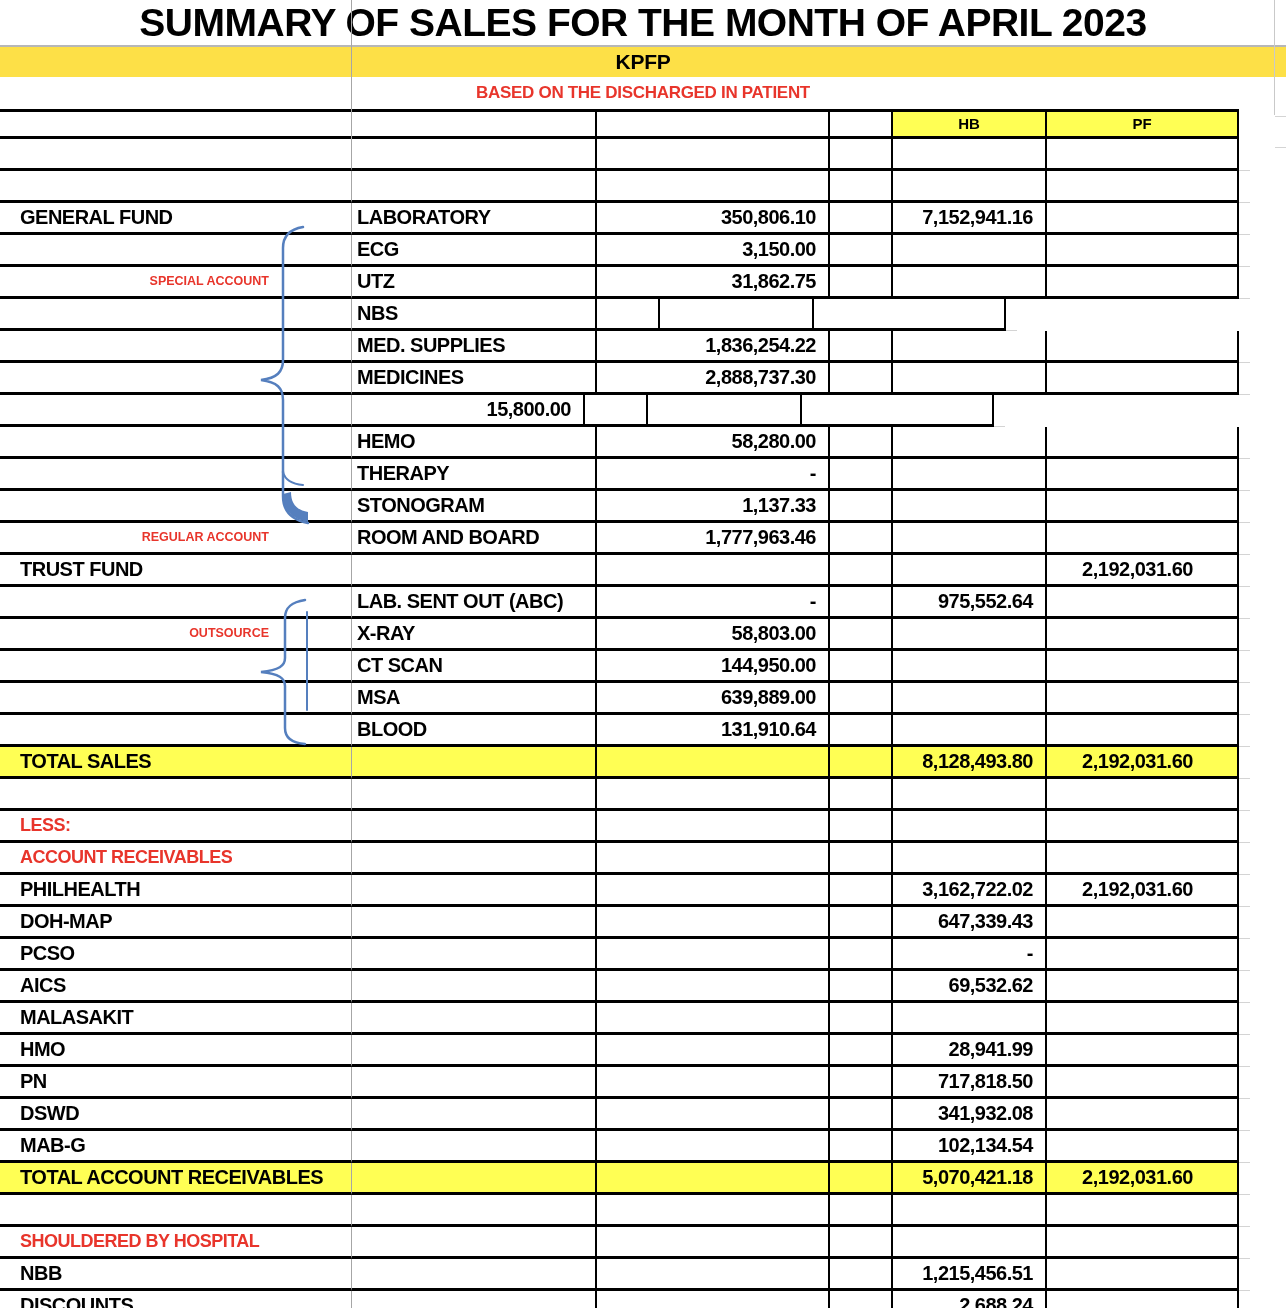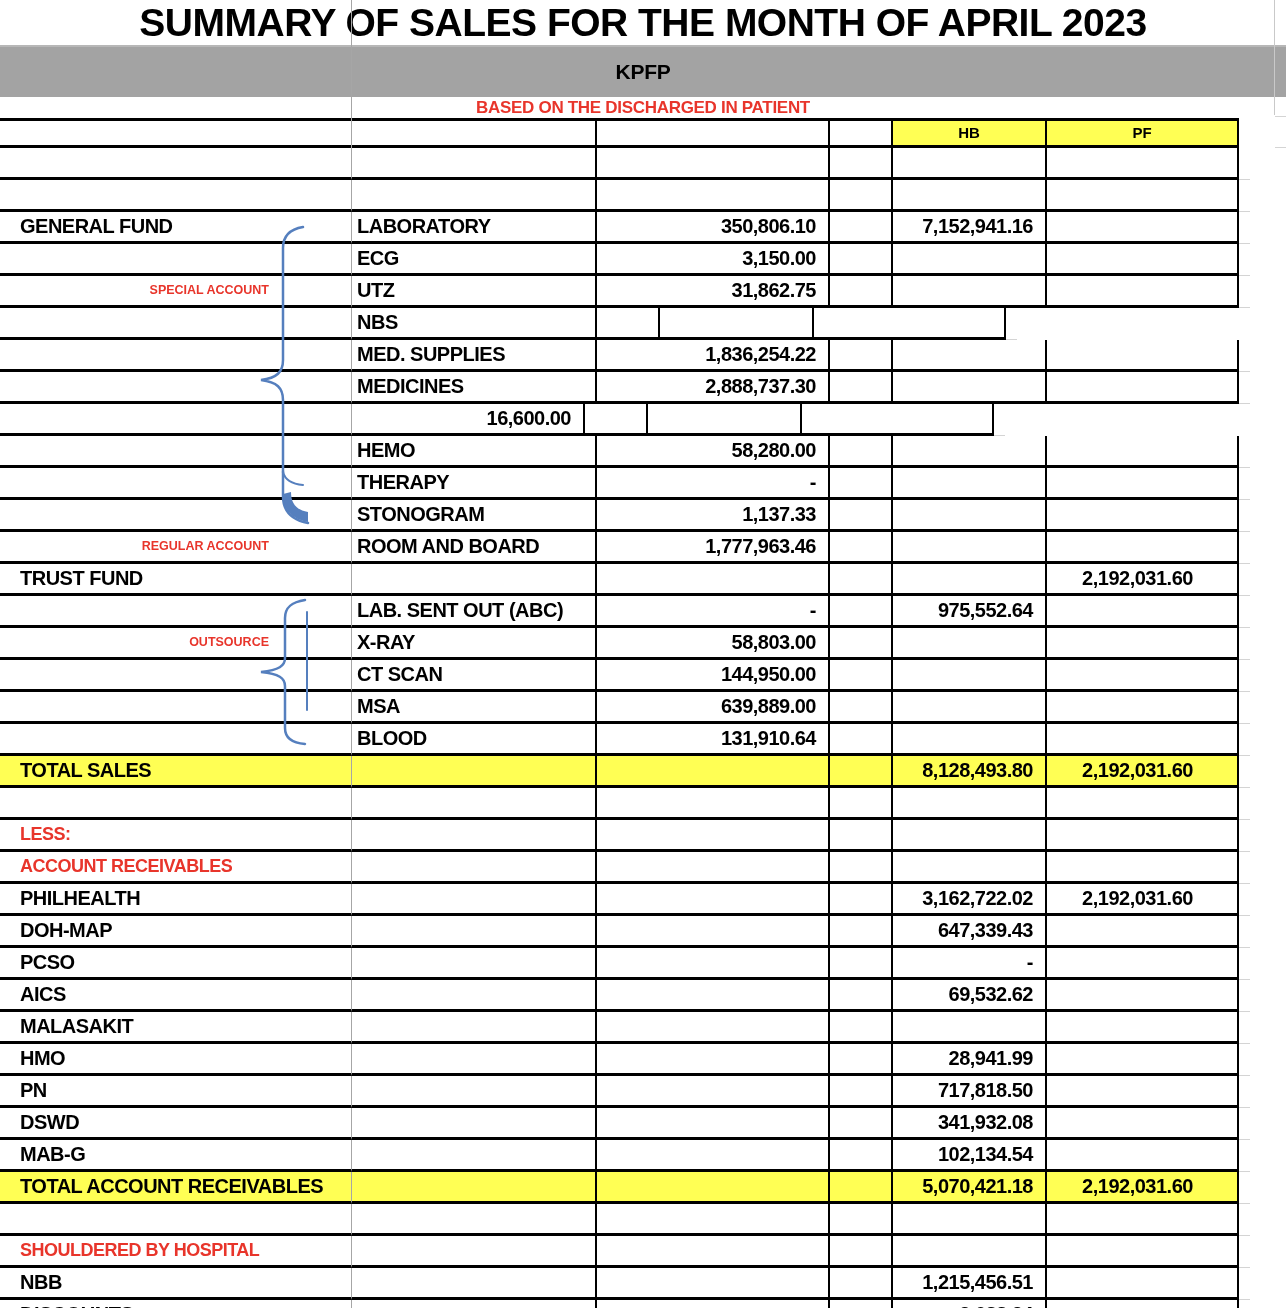--- a/index.html
+++ b/index.html
@@ -8,26 +8,26 @@
     position:relative; background:#fff; color:#000;
     font-family:"Liberation Sans", sans-serif; font-weight:bold;
   }
   
   .row-title {
     height:47px; border-bottom:2px solid #b7b7b7;
     display:flex; align-items:center; justify-content:center;
   }
   .title-text { font-size:39px; letter-spacing:-0.5px; white-space:pre; }
   .row-kpfp {
-    height:50px; background:#a3a3a3;
+    height:30px; background:#fde047;
     display:flex; align-items:center; justify-content:center;
   }
   .kpfp-text { font-size:21px; letter-spacing:-0.3px; }
   .row-note {
-    height:21px; display:flex; align-items:center; justify-content:center;
+    height:32px; display:flex; align-items:center; justify-content:center;
   }
   .note-text { font-size:17px; color:#e8352b; letter-spacing:-0.3px; }
   
   .row-header { height:30px; display:flex; }
   .row-header .hc {
     border-top:3px solid #000; border-bottom:3px solid #000;
     line-height:24px; font-size:15px; text-align:center; white-space:pre;
   }
   
   .cA { width:352px; }
@@ -155,21 +155,21 @@
       <div class="c cA"></div>
       <div class="c cB">MEDICINES</div>
       <div class="c cC">2,888,737.30</div>
       <div class="c cD"></div>
       <div class="c cE"></div>
       <div class="c cF"></div>
       <div class="c cS"></div>
     </div>
     <div class="r">
       <div class="c cA"></div>
-      <div class="c cC">16,600.00</div>
+      <div class="c cC">15,800.00</div>
       <div class="c cD"></div>
       <div class="c cE"></div>
       <div class="c cF"></div>
       <div class="c cS"></div>
     </div>
     <div class="r">
       <div class="c cA"></div>
       <div class="c cB">HEMO</div>
       <div class="c cC">58,280.00</div>
       <div class="c cD"></div>

